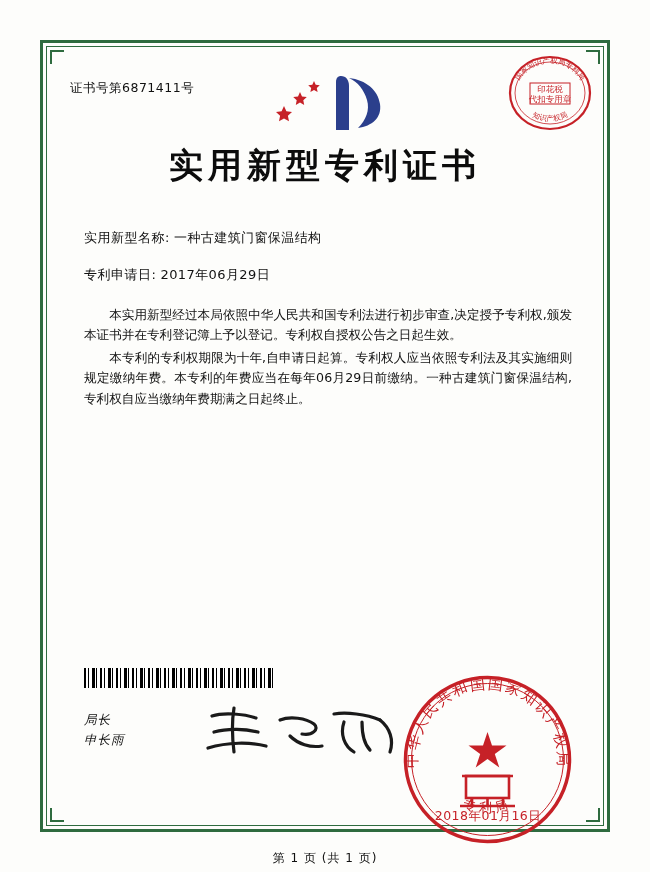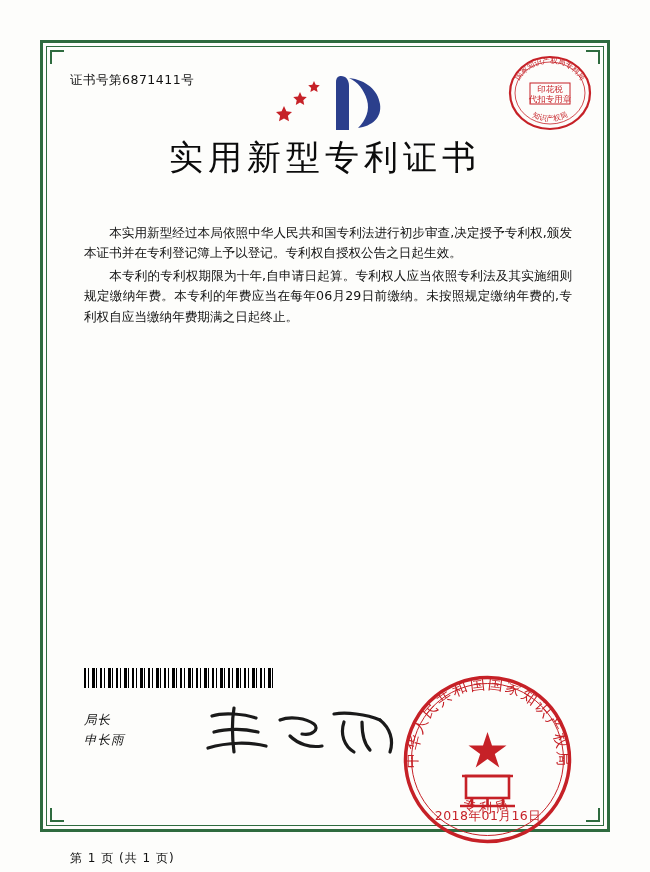--- a/index.html
+++ b/index.html
@@ -57,21 +57,21 @@
     left: 70px;
     top: 60px;
     width: 510px;
     height: 752px;
   }
 
   .cert-no {
     font-size: 12.5px;
     color: #111;
     letter-spacing: 0.5px;
-    margin-top: 12px;
+    margin-top: 20px;
   }
 
   
   .logo {
     position: absolute;
     left: 200px;
     top: 8px;
     width: 130px;
     height: 70px;
   }
@@ -84,21 +84,21 @@
     top: -8px;
     width: 100px;
     height: 82px;
   }
   .seal-top svg { display:block; }
 
   .title {
     margin-top: 46px;
     text-align: center;
     font-family: "DejaVu Serif", "Liberation Serif", serif;
-    font-weight: normal;
+    font-weight: bold;
     font-size: 34px;
     letter-spacing: 5px;
     color: #0c0c0c;
   }
 
   .fields {
     margin-top: 42px;
     padding-left: 14px;
   }
   .field-row {
@@ -192,21 +192,21 @@
     font-size: 12.5px;
     color: #c62127;
     letter-spacing: 0.5px;
   }
 
   .footer {
     position: absolute;
     left: 0;
     top: 790px;
     width: 510px;
-    text-align: left;
+    text-align: center;
     font-size: 12px;
     color: #111;
     letter-spacing: 1px;
   }
 </style>
 </head>
 <body>
 
 <div class="page">
 
@@ -247,25 +247,33 @@
         <path id="arcBot" d="M 18 41 A 32 28 0 0 0 82 41" fill="none"></path>
         <text font-size="7.5" fill="#c62127" font-family="DejaVu Sans, sans-serif">
           <textPath href="#arcBot" startOffset="50%" text-anchor="middle">知识产权局</textPath>
         </text>
       </svg>
     </div>
 
     <div class="title">实用新型专利证书</div>
 
     <div class="fields">
+      <div class="field-row">
+        <span class="field-label">实用新型名称:</span>
+        <span class="field-value">一种古建筑门窗保温结构</span>
+      </div>
+      <div class="field-row">
+        <span class="field-label">专利申请日:</span>
+        <span class="field-value">2017年06月29日</span>
+      </div>
     </div>
 
     <div class="body-text">
       <p>本实用新型经过本局依照中华人民共和国专利法进行初步审查,决定授予专利权,颁发本证书并在专利登记簿上予以登记。专利权自授权公告之日起生效。</p>
-      <p>本专利的专利权期限为十年,自申请日起算。专利权人应当依照专利法及其实施细则规定缴纳年费。本专利的年费应当在每年06月29日前缴纳。未按照规定缴纳年费的,专利权自应当缴纳年费期满之日起终止。</p>
+      <p>本专利的专利权期限为十年,自申请日起算。专利权人应当依照专利法及其实施细则规定缴纳年费。本专利的年费应当在每年06月29日前缴纳。一种古建筑门窗保温结构,专利权自应当缴纳年费期满之日起终止。</p>
     </div>
 
     <div class="barcode"></div>
 
     <div class="sig-block">
       <div class="sig-labels">
         <div>局长</div>
         <div>申长雨</div>
       </div>
       <div class="sig-script">

